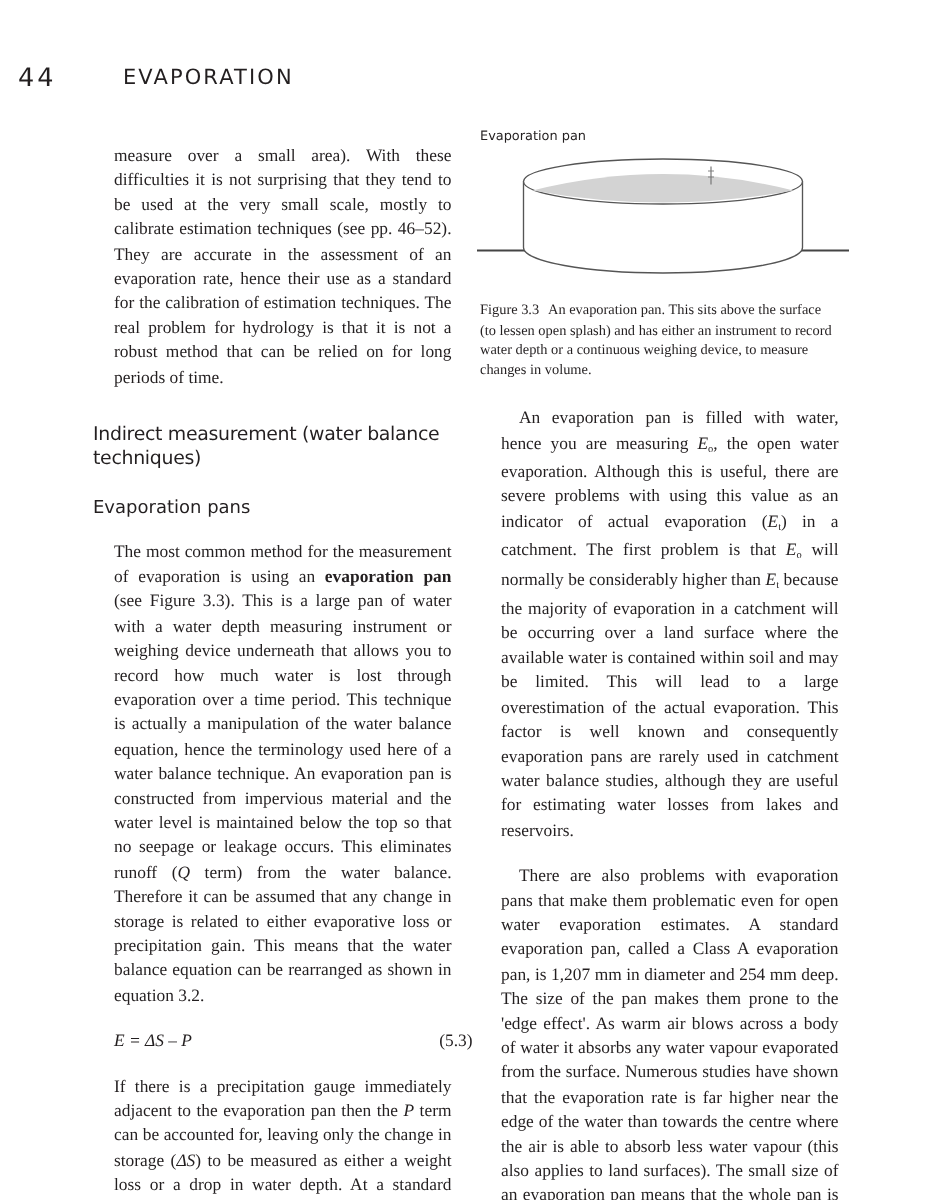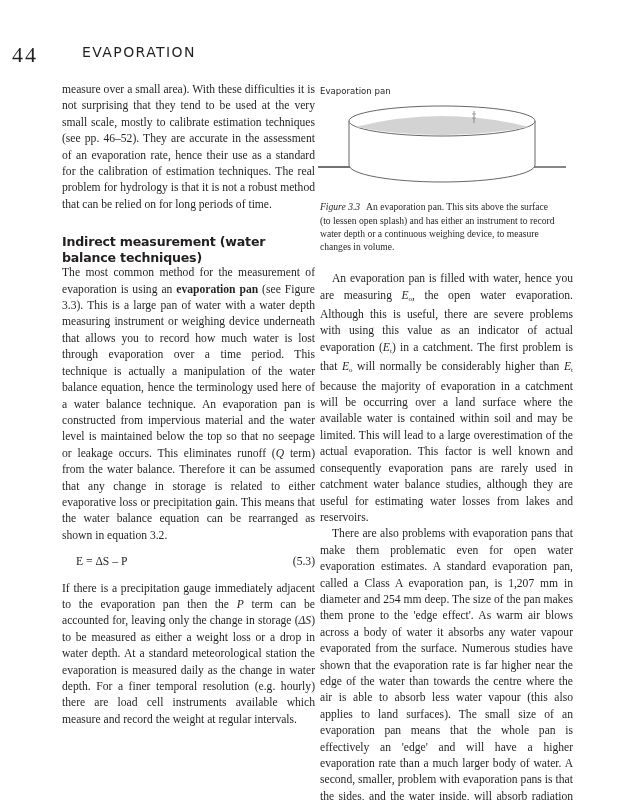--- a/index.html
+++ b/index.html
@@ -1,49 +1,50 @@
 <!DOCTYPE html>
 <html><head>
 <meta charset="utf-8">
 <style>
   html, body { margin: 0; padding: 0; background: #ffffff; }
   body { width: 627px; height: 800px; position: relative; overflow: hidden; color: #231f20; }
   .running-head { position: absolute; top: 42px; left: 12px; font-family: "DejaVu Sans", sans-serif; font-size: 14px; letter-spacing: 1px; }
-  .running-head .page-number { font-size: 22px; letter-spacing: 2px; font-family: Liberation Serif, serif; }
+  .running-head .page-number { font-size: 17px; letter-spacing: 2px; }
   .running-head .chapter { position: absolute; left: 70px; top: 2px; font-size: 14px; letter-spacing: 1.4px; white-space: nowrap; }
   .col { position: absolute; top: 82px; width: 253px; font-family: "Liberation Serif", serif; font-size: 11.6px; line-height: 16.4px; text-align: justify; }
   .col-left { left: 62px; }
   .col-right { left: 320px; top: 83px; }
-  p { margin: 0; }
+  p { margin: 14px; }
   .indent { text-indent: 12px; }
-  .h2 { font-family: "DejaVu Sans", sans-serif; font-weight: bold; font-size: 12.6px; line-height: 15.5px; margin-top: 21px; letter-spacing: -0.2px; text-align: left; }
+  .h2 { font-family: "DejaVu Sans", sans-serif; font-weight: normal; font-size: 12.6px; line-height: 15.5px; margin-top: 21px; letter-spacing: -0.2px; text-align: left; }
   .h3 { font-family: "DejaVu Sans", sans-serif; font-size: 12px; margin-top: 18px; margin-bottom: 10px; text-align: left; font-weight: normal; }
   .equation { display: flex; justify-content: space-between; margin: 10px 0 10px 14px; }
-  .equation .eq-text { }
+  .equation .eq-text { font-style: italic; }
   .fig-label { font-family: "DejaVu Sans", sans-serif; font-size: 8.6px; margin-bottom: 4px; text-align: left; }
   .figure svg { display: block; margin-left: -2px; }
   .caption { font-family: "Liberation Serif", serif; font-size: 9.6px; line-height: 13.2px; text-align: left; margin-top: 5px; width: 240px; }
-  .caption .fig-num { font-style: italic; margin-right: 4px; }
+  .caption .fig-num { margin-right: 4px; }
   .right-body { margin-top: 18px; }
   b.term { font-weight: bold; }
   i { font-style: italic; }
   sub { font-size: 7px; vertical-align: -2px; }
 </style>
 </head>
 <body>
 
 <div class="running-head">
   <span class="page-number">44</span>
   <span class="chapter">EVAPORATION</span>
 </div>
 
 <div class="col col-left">
   <p>measure over a small area). With these difficulties it is not surprising that they tend to be used at the very small scale, mostly to calibrate estimation techniques (see pp. 46–52). They are accurate in the assessment of an evaporation rate, hence their use as a standard for the calibration of estimation techniques. The real problem for hydrology is that it is not a robust method that can be relied on for long periods of time.</p>
 
   <div class="h2">Indirect measurement (water balance techniques)</div>
+  <div class="h3">Evaporation pans</div>
 
   <p><span>The most common method for the measurement of evaporation is using an </span><b class="term">evaporation pan</b><span> (see Figure 3.3). This is a large pan of water with a water depth measuring instrument or weighing device underneath that allows you to record how much water is lost through evaporation over a time period. This technique is actually a manipulation of the water balance equation, hence the terminology used here of a water balance technique. An evaporation pan is constructed from impervious material and the water level is maintained below the top so that no seepage or leakage occurs. This eliminates runoff (</span><i>Q</i><span> term) from the water balance. Therefore it can be assumed that any change in storage is related to either evaporative loss or precipitation gain. This means that the water balance equation can be rearranged as shown in equation 3.2.</span></p>
 
   <div class="equation">
     <span class="eq-text">E = ΔS – P</span>
     <span>(5.3)</span>
   </div>
 
   <p><span>If there is a precipitation gauge immediately adjacent to the evaporation pan then the </span><i>P</i><span> term can be accounted for, leaving only the change in storage (</span><i>ΔS</i><span>) to be measured as either a weight loss or a drop in water depth. At a standard meteorological station the evaporation is measured daily as the change in water depth. For a finer temporal resolution (e.g. hourly) there are load cell instruments available which measure and record the weight at regular intervals.</span></p>
 </div>

